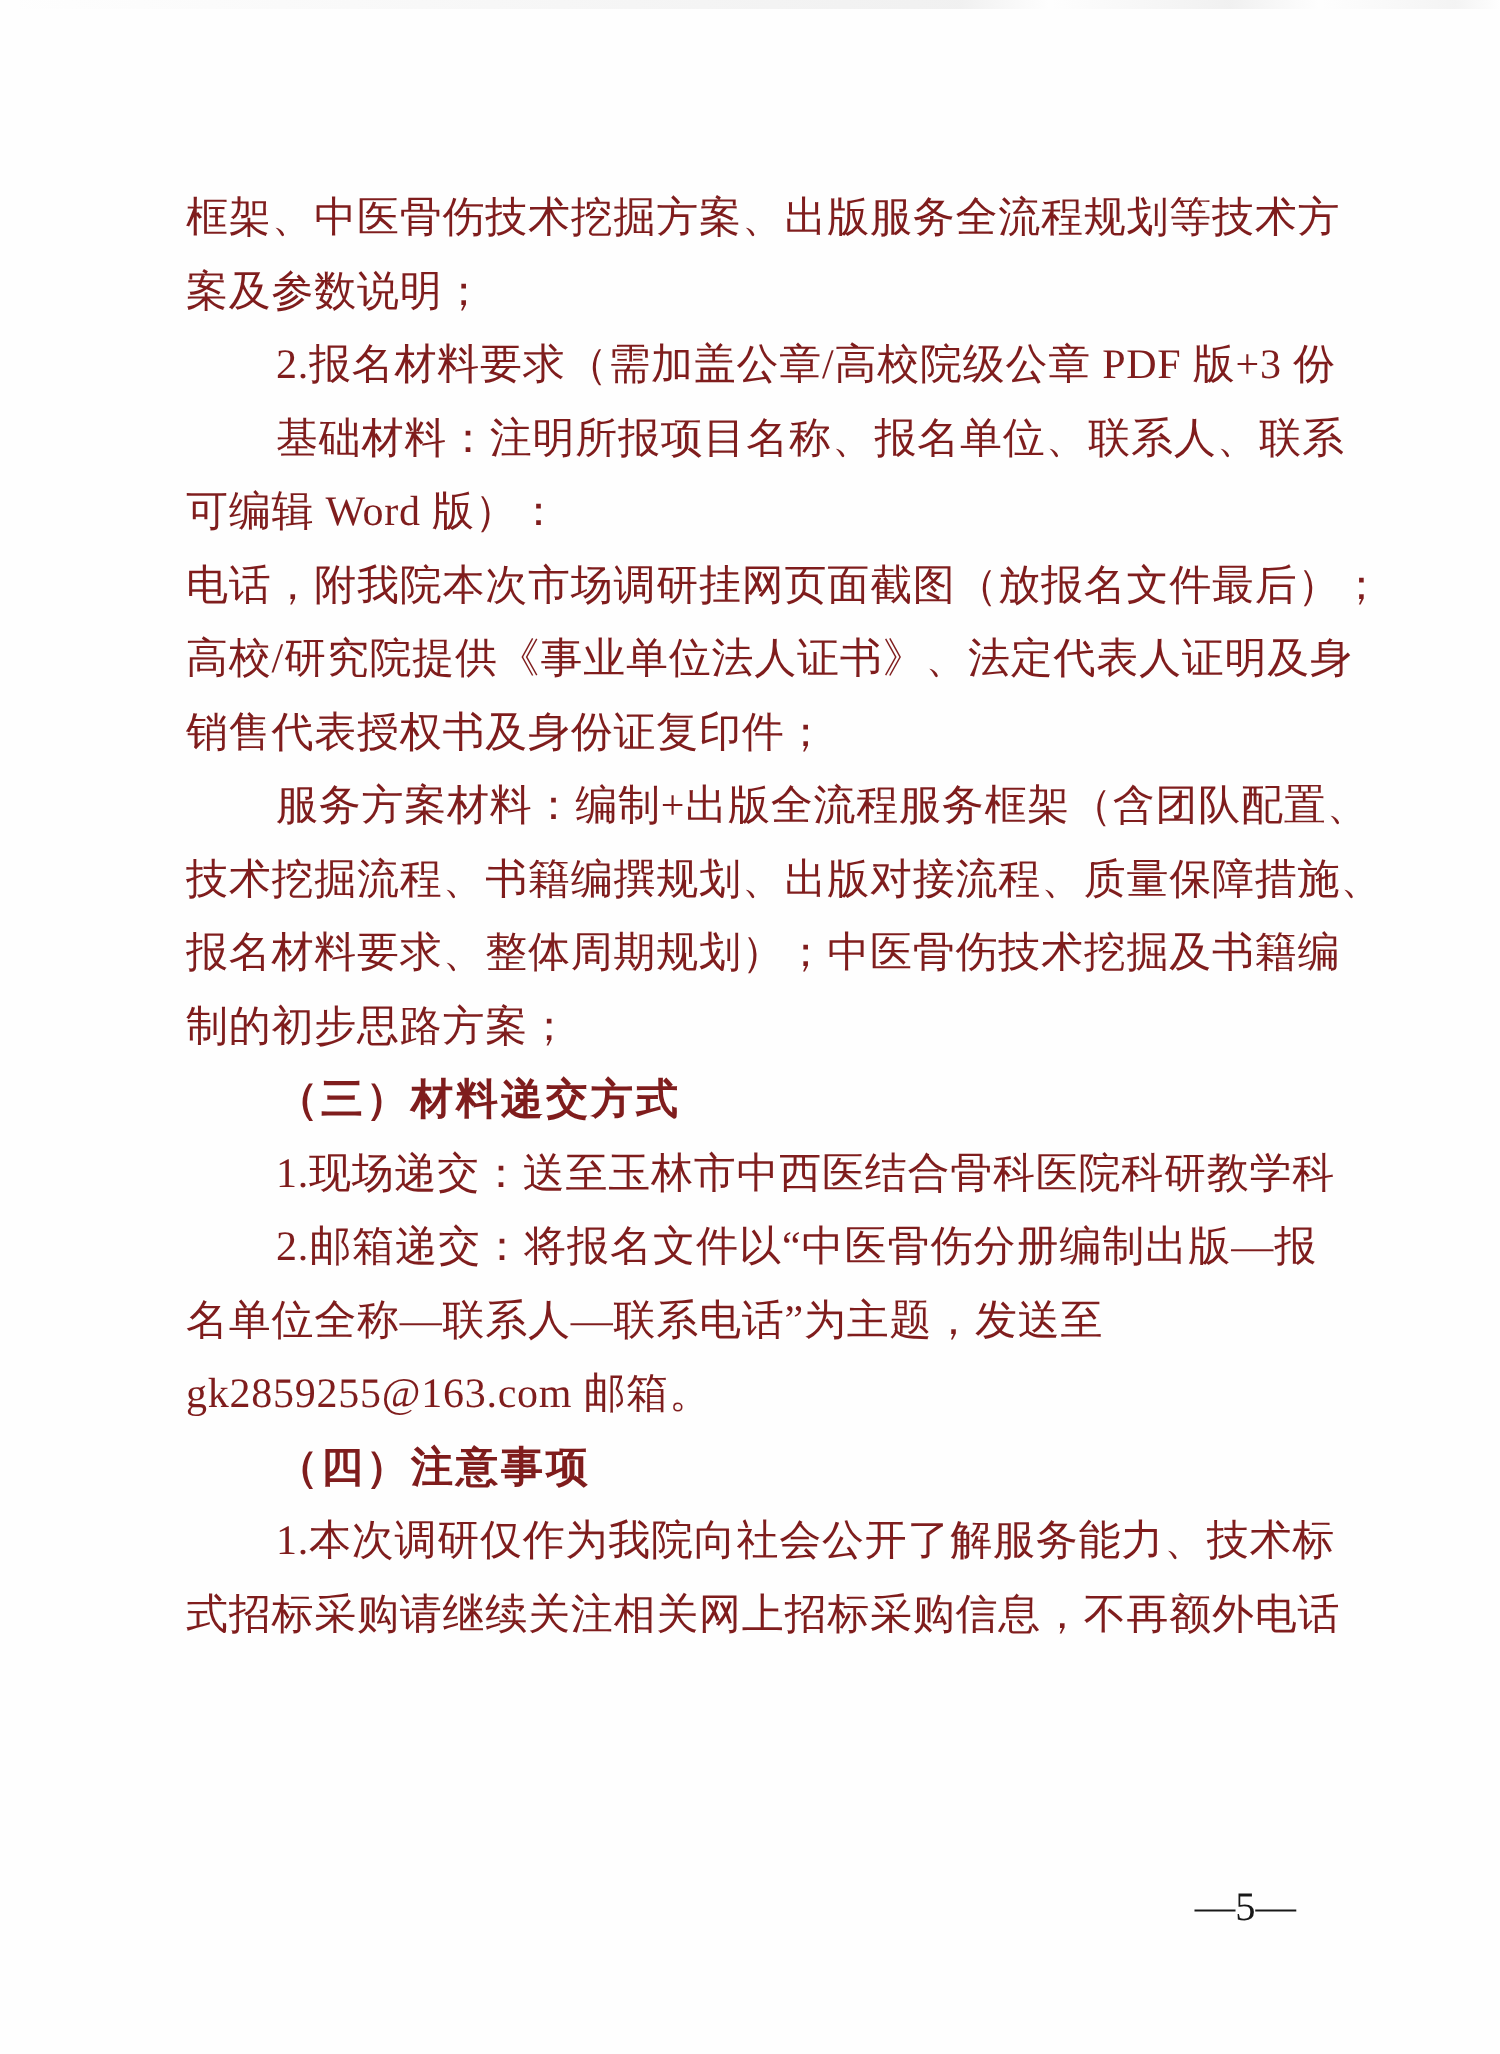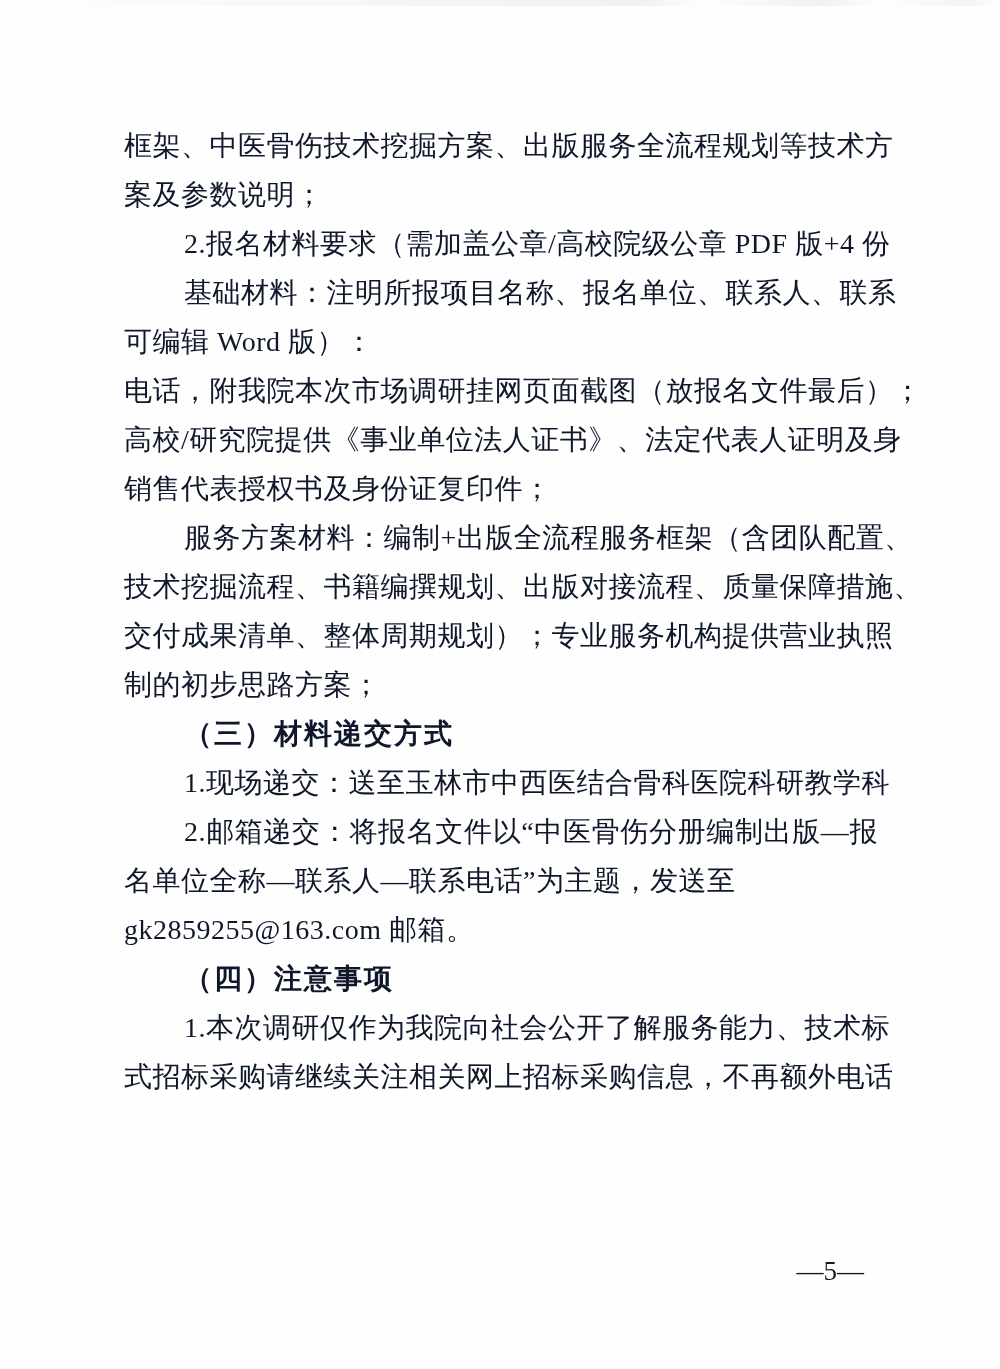--- a/index.html
+++ b/index.html
@@ -34,21 +34,21 @@
     width: 754px;
   }
   .line {
     height: 49px;
     line-height: 49px;
     font-size: 28px;
     letter-spacing: 0.5px;
     white-space: nowrap;
     text-align: justify;
     text-align-last: justify;
-    color: #0f172a;
+    color: #7f1d1d;
   }
   .line.short {
     text-align: right;
     text-align-last: left;
   }
   .line.indent {
     text-indent: 60px;
   }
   .line.heading {
     font-weight: bold;
@@ -68,29 +68,29 @@
 </style>
 </head>
 <body>
 
 <div class="page">
   <div class="scan-edge"></div>
 
   <div class="body-text">
     <div class="line">框架、中医骨伤技术挖掘方案、出版服务全流程规划等技术方</div>
     <div class="line short">案及参数说明；</div>
-    <div class="line indent">2.报名材料要求（需加盖公章/高校院级公章 PDF 版+4 份</div>
+    <div class="line indent">2.报名材料要求（需加盖公章/高校院级公章 PDF 版+3 份</div>
     <div class="line indent">基础材料：注明所报项目名称、报名单位、联系人、联系</div>
     <div class="line short">可编辑 Word 版）：</div>
     <div class="line">电话，附我院本次市场调研挂网页面截图（放报名文件最后）；</div>
     <div class="line">高校/研究院提供《事业单位法人证书》、法定代表人证明及身</div>
     <div class="line short">销售代表授权书及身份证复印件；</div>
     <div class="line indent">服务方案材料：编制+出版全流程服务框架（含团队配置、</div>
     <div class="line">技术挖掘流程、书籍编撰规划、出版对接流程、质量保障措施、</div>
-    <div class="line">交付成果清单、整体周期规划）；专业服务机构提供营业执照</div>
+    <div class="line">报名材料要求、整体周期规划）；中医骨伤技术挖掘及书籍编</div>
     <div class="line short">制的初步思路方案；</div>
     <div class="line heading indent">（三）材料递交方式</div>
     <div class="line indent">1.现场递交：送至玉林市中西医结合骨科医院科研教学科</div>
     <div class="line indent">2.邮箱递交：将报名文件以“中医骨伤分册编制出版—报</div>
     <div class="line short">名单位全称—联系人—联系电话”为主题，发送至</div>
     <div class="line short">gk2859255@163.com 邮箱。</div>
     <div class="line heading indent">（四）注意事项</div>
     <div class="line indent">1.本次调研仅作为我院向社会公开了解服务能力、技术标</div>
     <div class="line">式招标采购请继续关注相关网上招标采购信息，不再额外电话</div>
   </div>

